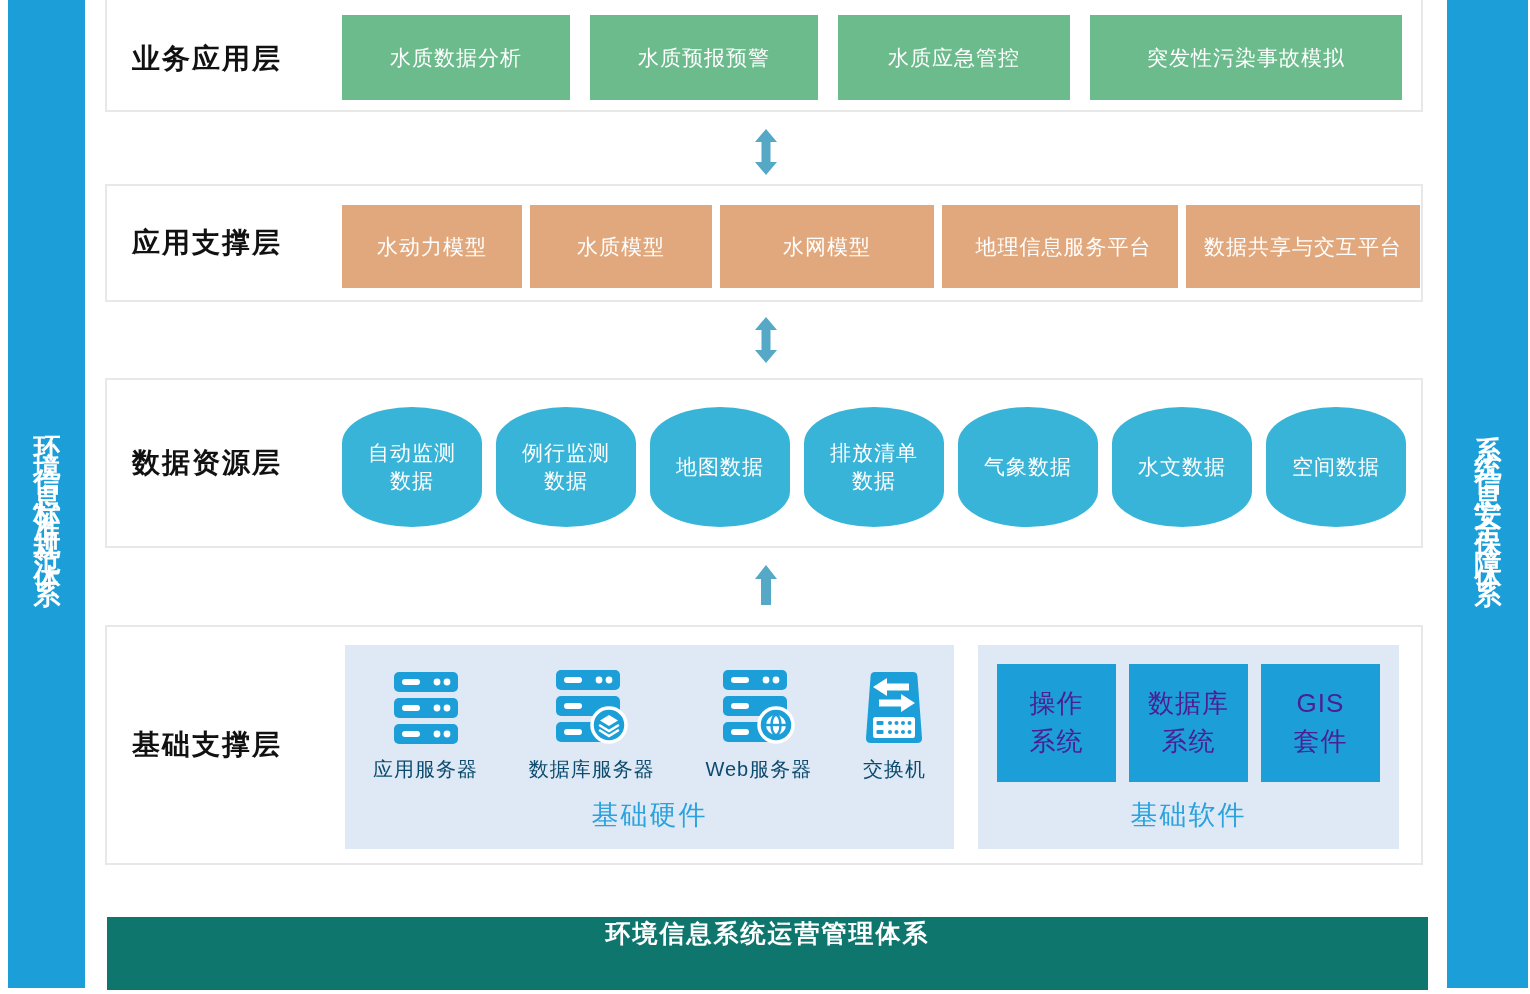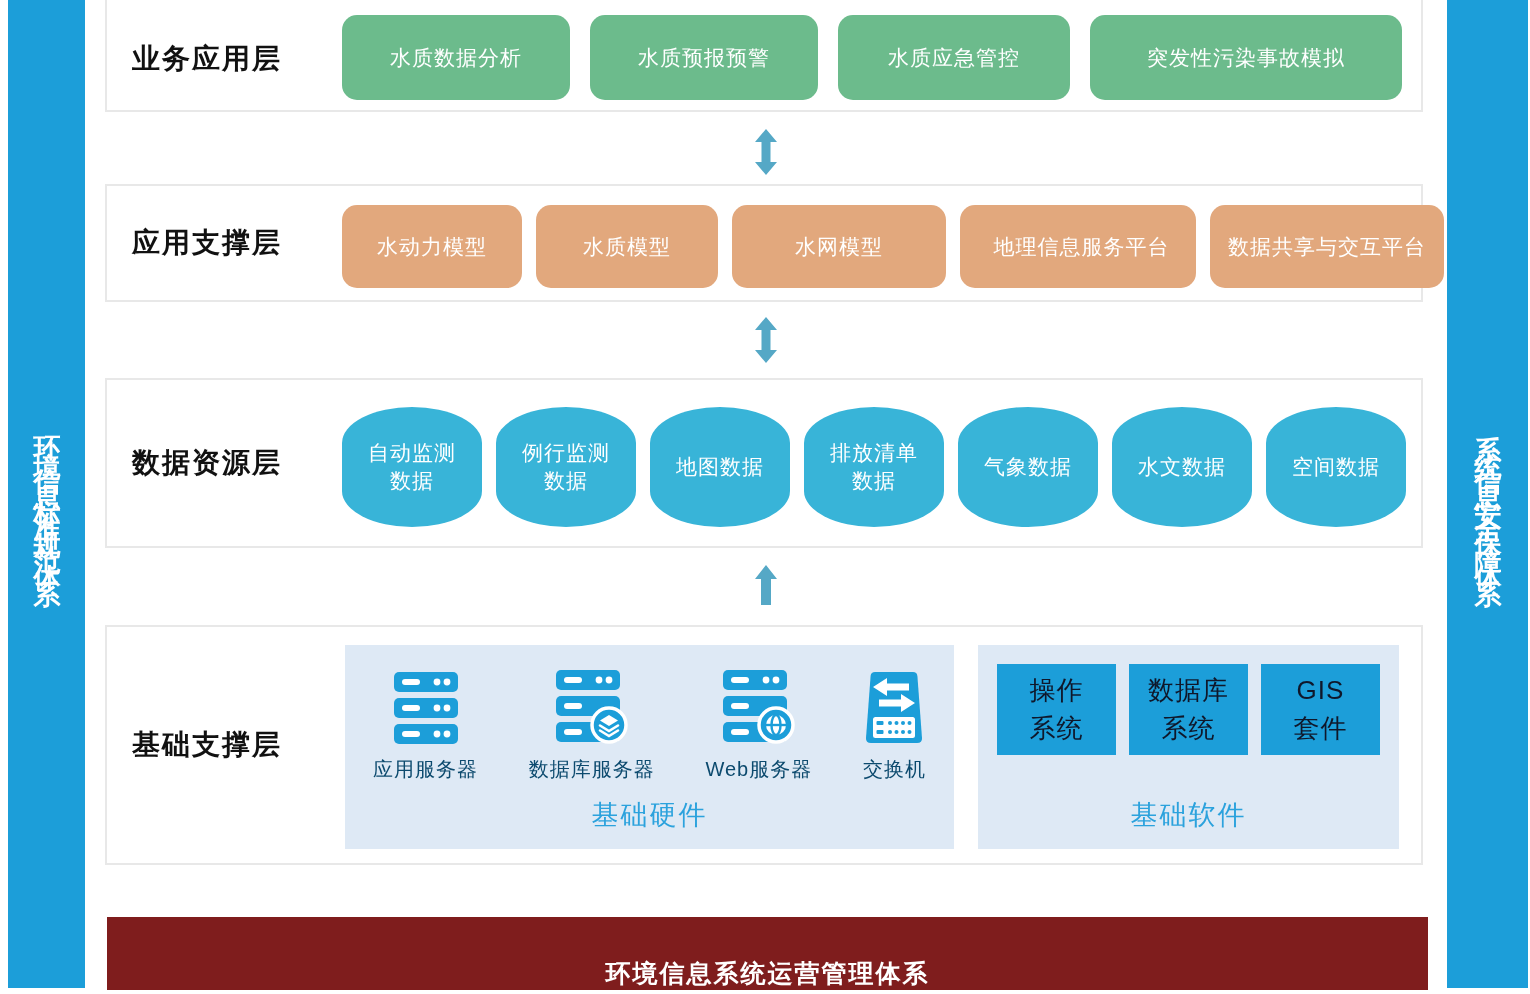--- a/index.html
+++ b/index.html
@@ -24,29 +24,29 @@
   .layer-infra    { top:625px; height:240px; }
 
   .layer-title { position:absolute; left:25px; top:0; height:100%;
                  display:flex; align-items:center;
                  font-size:28px; font-weight:bold; color:#111111; letter-spacing:2px; }
   .layer-business .layer-title { align-items:flex-end; padding-bottom:32px; }
 
   .items-row { position:absolute; display:flex; }
 
   .box { display:flex; align-items:center; justify-content:center;
-         color:#ffffff; font-size:21px; text-align:right; letter-spacing:1px;border-radius:15px; }
+         color:#ffffff; font-size:21px; text-align:right; letter-spacing:1px; }
 
   
   .row-business { left:235px; top:29px; gap:20px; }
   .box-green { background:#6CBB8C; height:85px; }
   .bg1 { width:228px; } .bg2 { width:228px; } .bg3 { width:232px; } .bg4 { width:312px; }
 
   
-  .row-support { left:235px; top:19px; gap:14px; }
+  .row-support { left:235px; top:19px; gap:8px; }
   .box-tan { background:#E2A87D; height:83px; }
   .bt1 { width:180px; } .bt2 { width:182px; } .bt3 { width:214px; }
   .bt4 { width:236px;padding-left:7px; } .bt5 { width:234px; }
 
   
   .row-data { left:235px; top:27px; gap:14px; }
   .cylinder { width:140px; height:120px; background:#38B4D8; border-radius:50% / 30%;
               display:flex; align-items:center; justify-content:center;
               color:#ffffff; font-size:21px; text-align:center;
               white-space:pre-line; line-height:1.35; letter-spacing:1px; }
@@ -59,33 +59,33 @@
                  color:#2BA2DD; font-size:27px; letter-spacing:2px; }
 
   .hw-row { position:absolute; top:25px; left:28px; right:28px;
             display:flex; justify-content:space-between; }
   .hw-item { display:flex; flex-direction:column; align-items:center; }
   .hw-item .icon { height:74px; display:flex; align-items:flex-end; }
   .hw-item .hw-label { margin-top:12px; font-size:20px; color:#0c4a6e; letter-spacing:1px; }
 
   .sw-row { position:absolute; top:19px; left:0; width:100%;
             display:flex; justify-content:center; gap:13px; }
-  .sw-box { width:119px; height:91px; background:#1C9ED9; color:#0f172a;
+  .sw-box { width:119px; height:118px; background:#1C9ED9; color:#4c1d95;
             display:flex; align-items:center; justify-content:center; text-align:center;
             font-size:26px; line-height:1.45; white-space:pre-line; letter-spacing:1px; }
 
   
   .flow-arrow { position:absolute; left:754px; }
   .arrow-1 { top:129px; }
   .arrow-2 { top:317px; }
   .arrow-3 { top:565px; }
 
   
   .bottom-bar { position:absolute; left:107px; top:917px; width:1321px; height:73px;
-                background:#7f1d1d; color:#ffffff; display:flex; align-items:flex-end;
+                background:#0f766e; color:#ffffff; display:flex; align-items:flex-start;
                 justify-content:center; font-size:25px; font-weight:bold; letter-spacing:2px; }
 </style>
 </head>
 <body>
 
 <div class="stage">
 
   <div class="pillar pillar-left">
     <div class="vtext">环境信息标准规范体系</div>
   </div>

